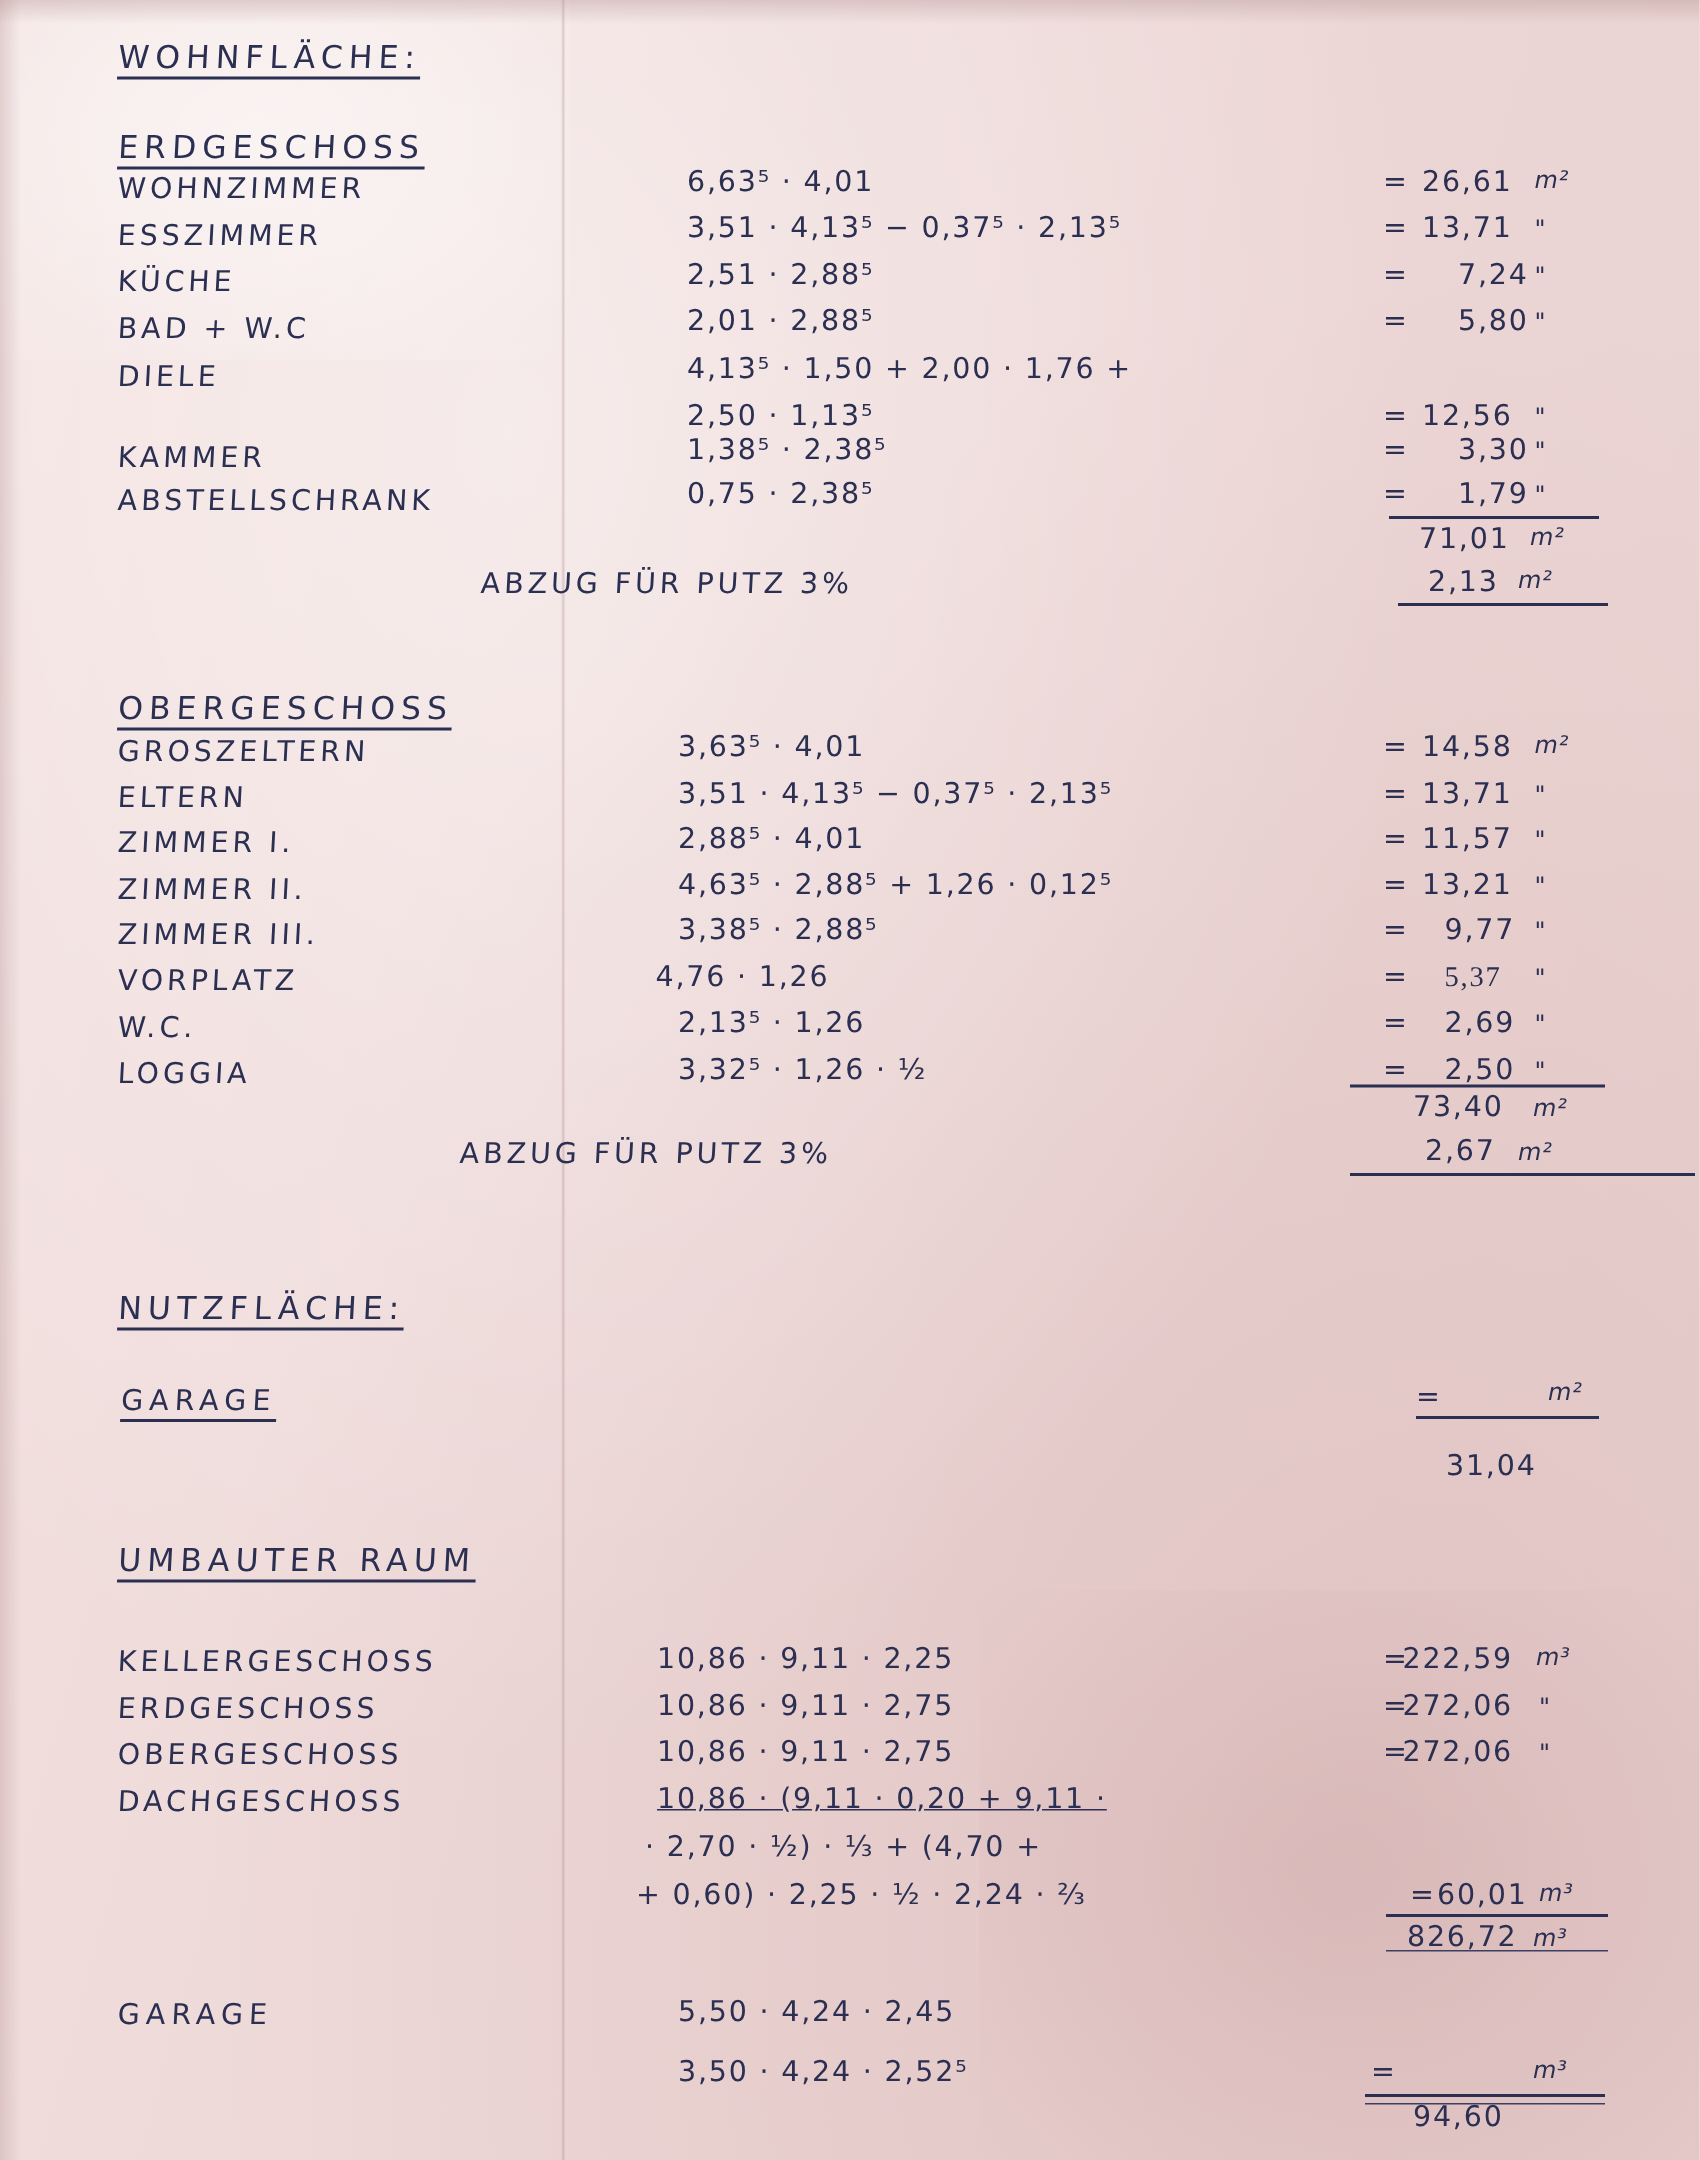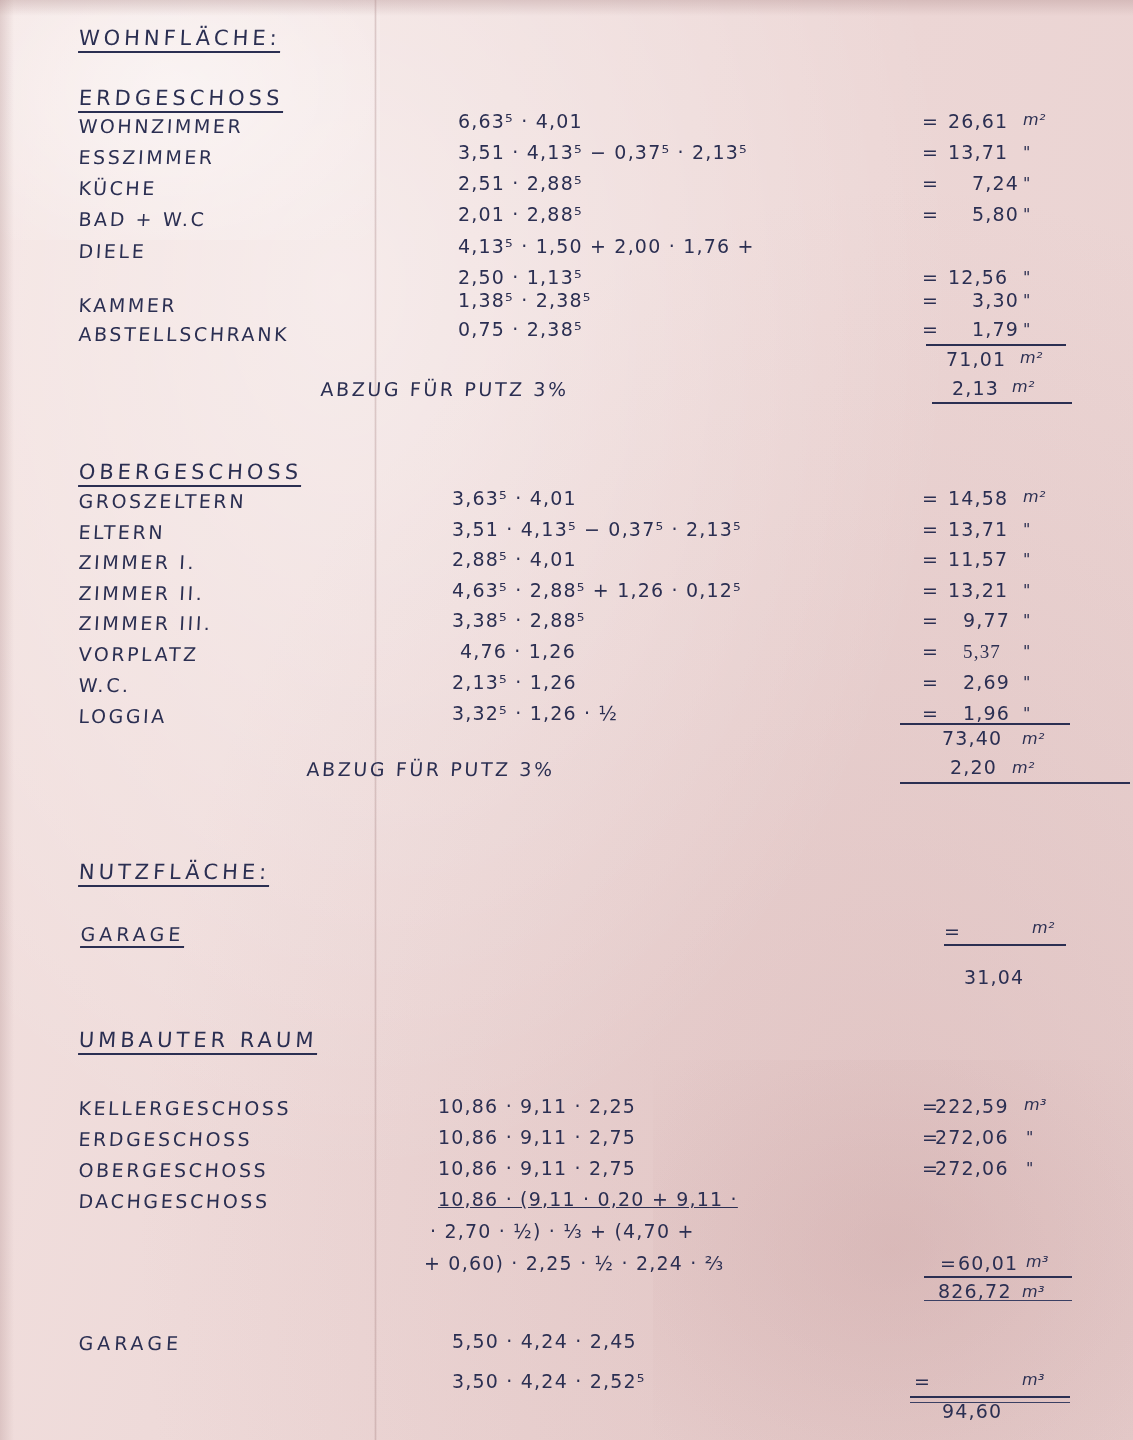--- a/index.html
+++ b/index.html
@@ -160,43 +160,43 @@
   <div class="hw num" style="left:948px; top:581px;">13,21</div>
   <div class="hw unit" style="left:1023px; top:583px;">"</div>
 
   <div class="hw lbl skew" style="left:78px; top:614px;">ZIMMER III.</div>
   <div class="hw num" style="left:452px; top:611px;">3,38⁵ · 2,88⁵</div>
   <div class="hw num" style="left:922px; top:611px;">=</div>
   <div class="hw num" style="left:963px; top:611px;">9,77</div>
   <div class="hw unit" style="left:1023px; top:613px;">"</div>
 
   <div class="hw lbl skew" style="left:78px; top:645px;">VORPLATZ</div>
-  <div class="hw num" style="left:460px; top:642px;">4,76 · 1,26</div>
+  <div class="hw num" style="left:437px; top:642px;">4,76 · 1,26</div>
   <div class="hw num" style="left:922px; top:642px;">=</div>
   <div class="hw num" style="left:963px; top:642px;font-family:Liberation Serif, serif;">5,37</div>
   <div class="hw unit" style="left:1023px; top:644px;">"</div>
 
   <div class="hw lbl skew" style="left:78px; top:676px;">W.C.</div>
   <div class="hw num" style="left:452px; top:673px;">2,13⁵ · 1,26</div>
   <div class="hw num" style="left:922px; top:673px;">=</div>
   <div class="hw num" style="left:963px; top:673px;">2,69</div>
   <div class="hw unit" style="left:1023px; top:675px;">"</div>
 
   <div class="hw lbl skew" style="left:78px; top:707px;">LOGGIA</div>
   <div class="hw num" style="left:452px; top:704px;">3,32⁵ · 1,26 · ½</div>
   <div class="hw num" style="left:922px; top:704px;">=</div>
-  <div class="hw num" style="left:963px; top:704px;">1,96</div>
+  <div class="hw num" style="left:963px; top:704px;">2,50</div>
   <div class="hw unit" style="left:1023px; top:706px;">"</div>
 
   <div class="rule" style="left:900px; top:723px; width:170px;"></div>
   <div class="hw num" style="left:942px; top:729px;">73,40</div>
   <div class="hw unit" style="left:1022px; top:731px;">m²</div>
 
   <div class="hw lbl skew" style="left:306px; top:760px;">ABZUG FÜR PUTZ 3%</div>
-  <div class="hw num" style="left:950px; top:758px;">2,20</div>
+  <div class="hw num" style="left:950px; top:758px;">2,67</div>
   <div class="hw unit" style="left:1012px; top:760px;">m²</div>
   <div class="rule" style="left:900px; top:782px; width:230px;"></div>
 
   <div class="hw hd skew" style="left:78px; top:862px;">NUTZFLÄCHE:</div>
 
   <div class="hw lbl skew" style="left:80px; top:925px; letter-spacing:4px; border-bottom:2px solid #2b2f52; padding-bottom:2px;">GARAGE</div>
   <div class="hw num" style="left:944px; top:922px;">=</div>
   <div class="hw num" style="left:964px; top:968px;">31,04</div>
   <div class="hw unit" style="left:1032px; top:920px;">m²</div>
   <div class="rule" style="left:944px; top:944px; width:122px;"></div>

